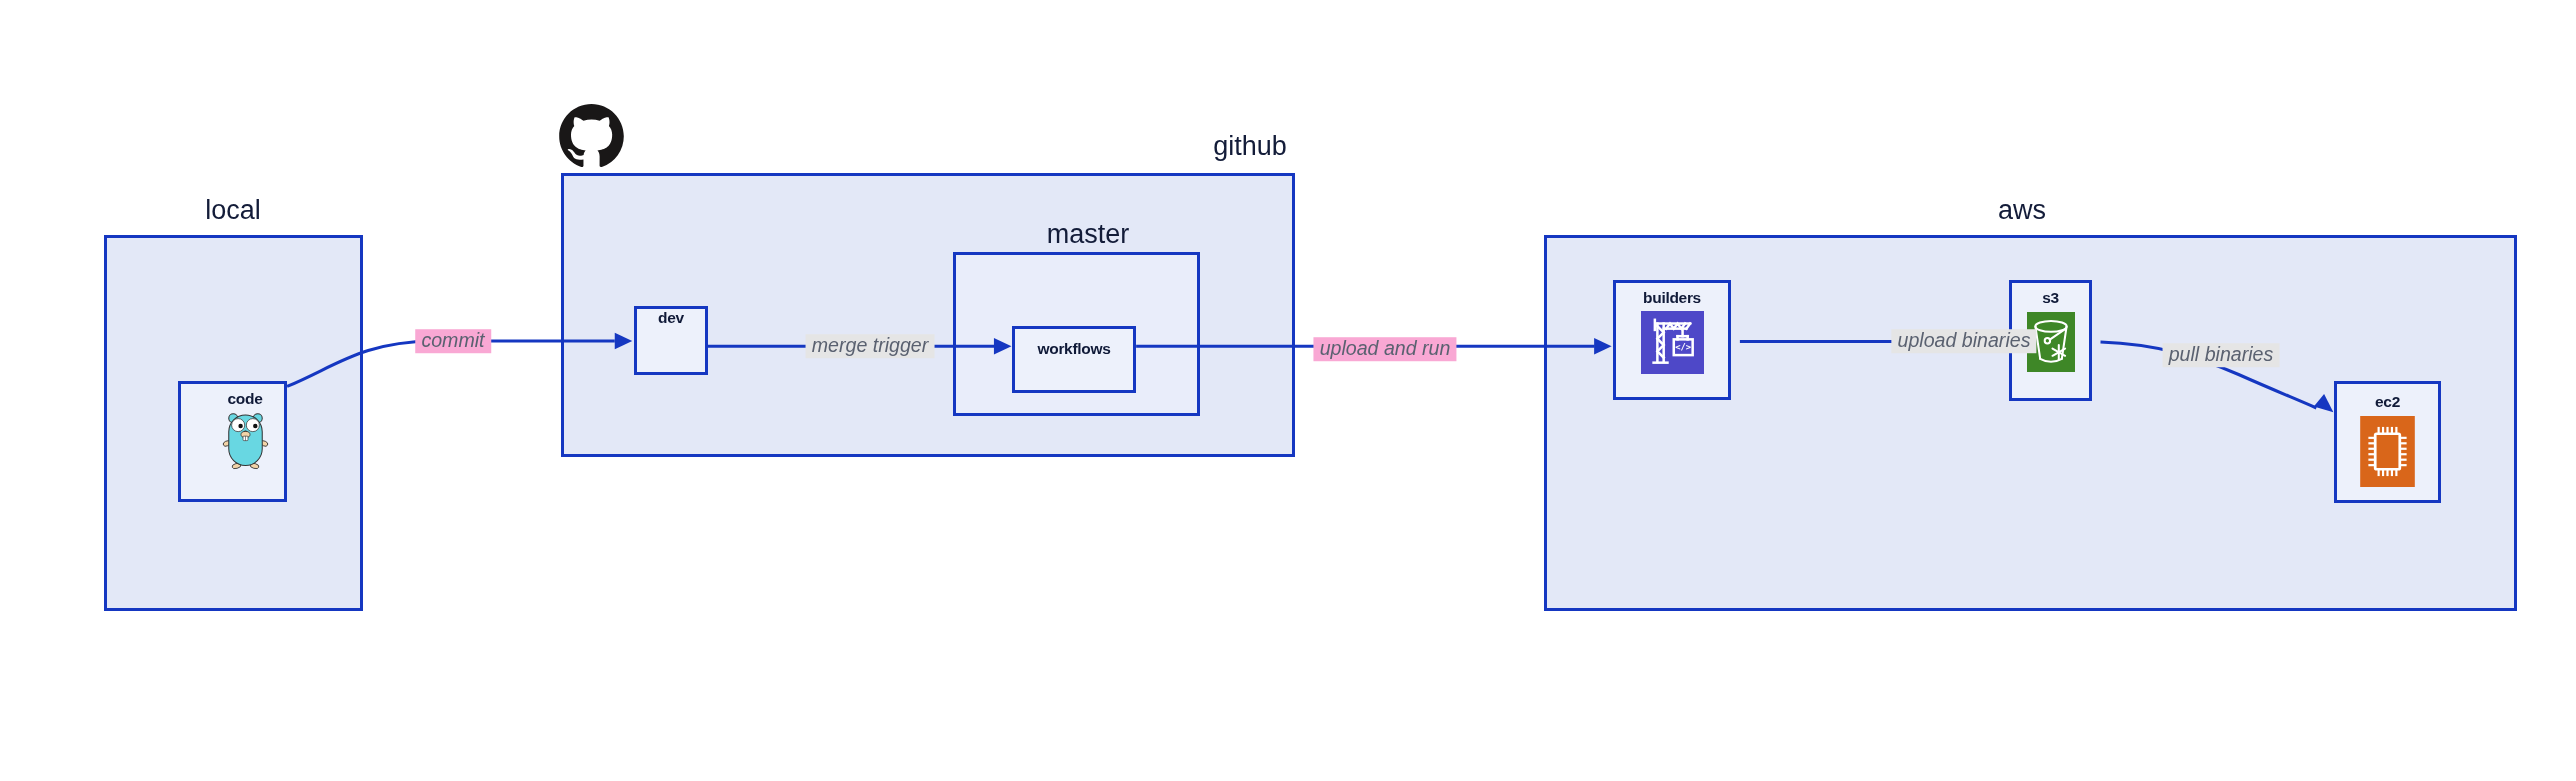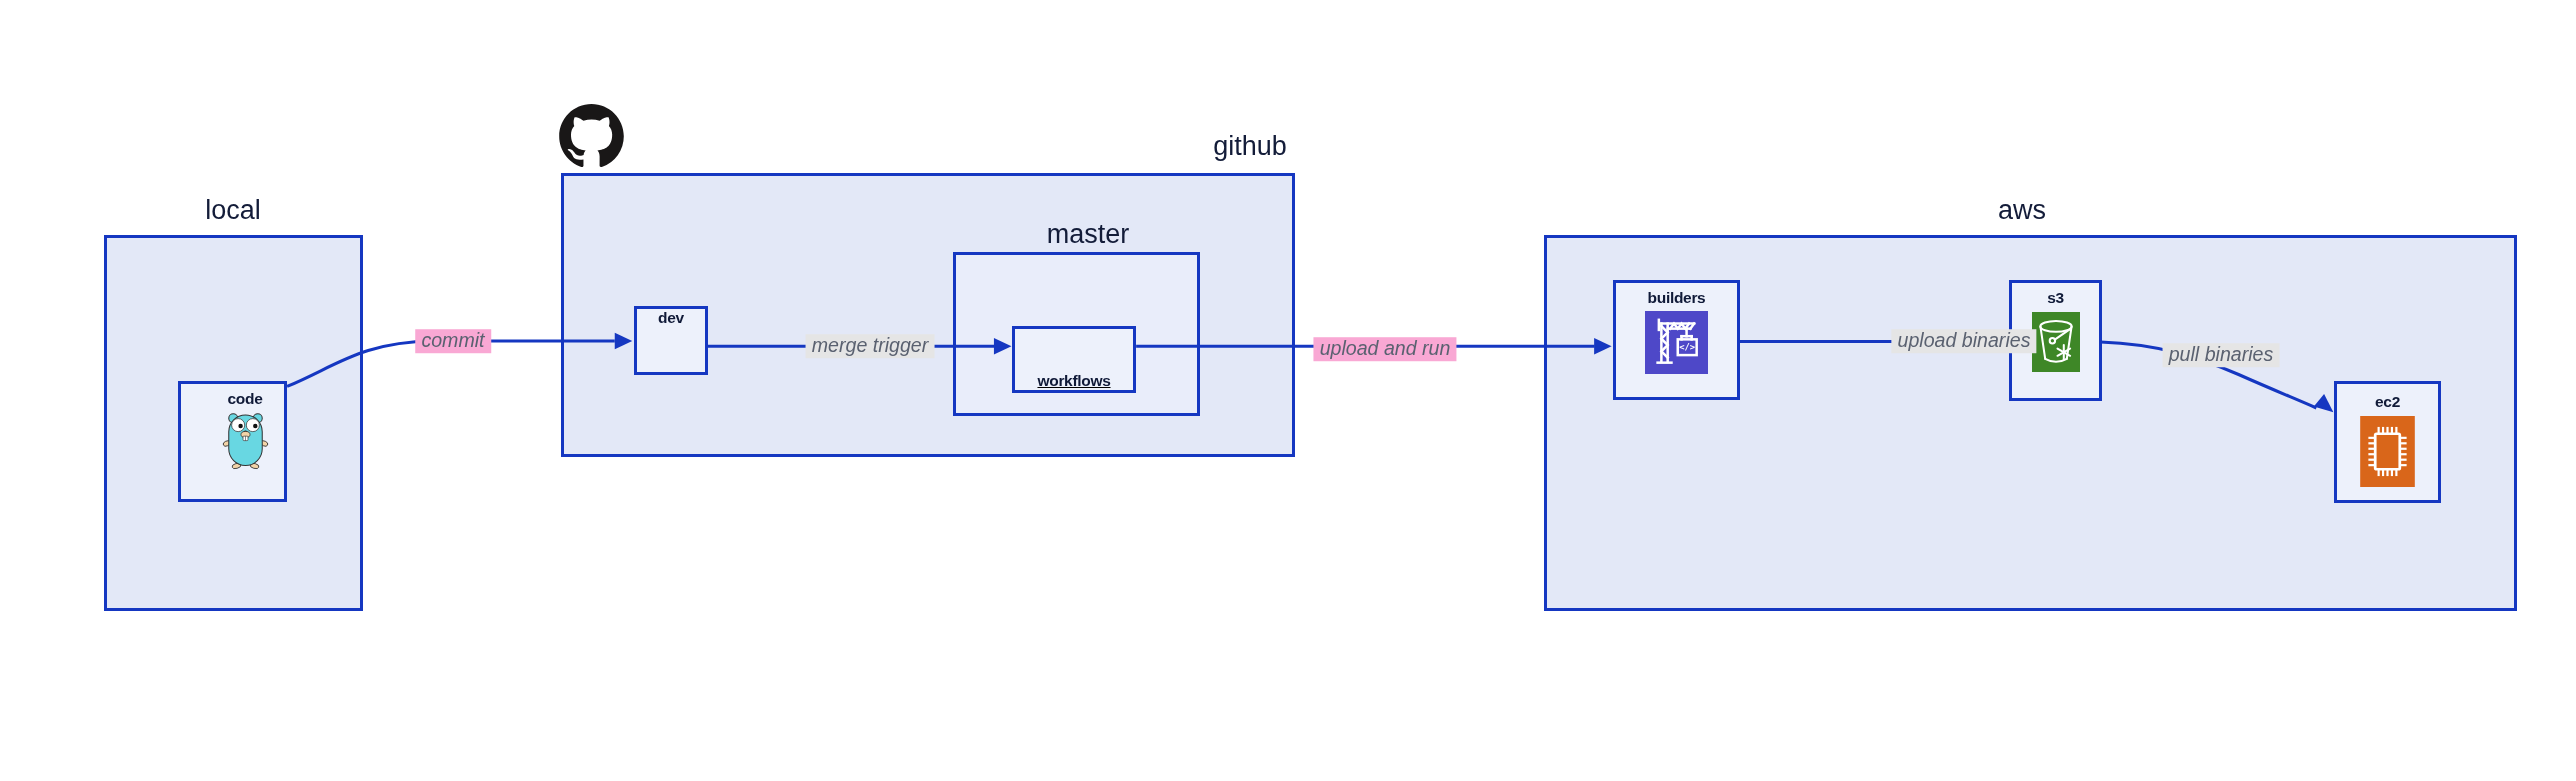--- a/index.html
+++ b/index.html
@@ -11,23 +11,23 @@
   .gbox.local {left:104px; top:235px; width:259px; height:376px;}
   .gbox.github{left:561px;top:173px; width:734px;height:284px;}
   .gbox.aws   {left:1544px;top:235px; width:973px;height:376px;}
   .gbox.master{left:953px;top:252px; width:247px; height:164px;z-index:2;background:#e9edfa;}
 
   
   .nbox{position:absolute;border:3.6px solid #1537c1;background:#edf1fb;z-index:3;box-sizing:border-box;
         display:flex;flex-direction:column;align-items:center;}
   .nbox.code     {left:178px; top:381px; width:109px;height:121px;padding-left:25px;}
   .nbox.dev      {left:634px;top:306px; width:74px;height:69px;justify-content:flex-start;}
-  .nbox.workflows{left:1012px;top:326px; width:124px;height:67px;justify-content:flex-end;padding-top:11.3px;text-decoration:underline;}
-  .nbox.builders {left:1613px;top:280px; width:127px;height:120px;}
-  .nbox.s3       {left:2009px;top:280px; width:93px;height:121px;}
+  .nbox.workflows{left:1012px;top:326px; width:124px;height:67px;justify-content:flex-start;padding-top:11.3px;}
+  .nbox.builders {left:1613px;top:280px; width:118px;height:120px;}
+  .nbox.s3       {left:2009px;top:280px; width:83px;height:121px;}
   .nbox.ec2      {left:2334px;top:381px; width:107px;height:122px;}
 
   .node-label{font-weight:700;font-size:15.5px;color:#101a38;letter-spacing:-0.3px;}
   .nbox.code .node-label, .nbox.builders .node-label, .nbox.s3 .node-label{margin-top:6.2px;}
   .nbox.ec2 .node-label{margin-top:9.3px;}
   .icon-wrap{display:flex;align-items:center;justify-content:center;flex:0 0 auto;}
 
   
   .group-label{position:absolute;z-index:6;font-size:27px;color:#131c39;
                transform:translate(-50%,-50%);white-space:nowrap;}

